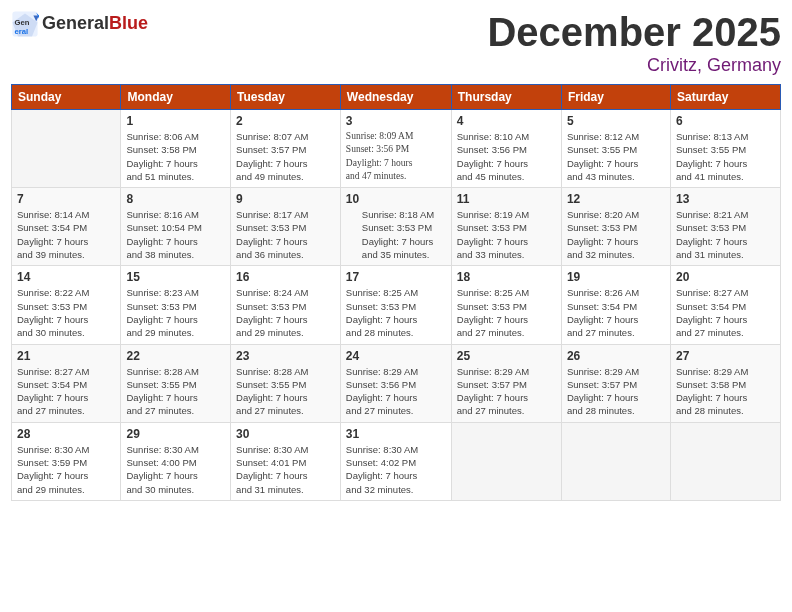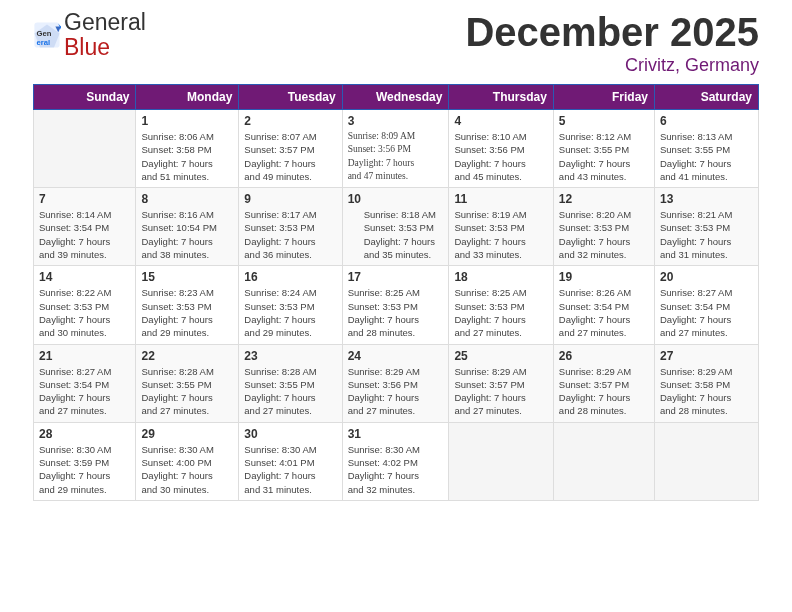--- a/index.html
+++ b/index.html
@@ -7,37 +7,37 @@
       width: 792px;
       height: 612px;
       background: #fff;
       font-family: Arial, sans-serif;
       font-size: 11px;
       overflow: hidden;
     }
     .page {
       width: 792px;
       height: 612px;
-      padding: 10px 33px;
+      padding: 10px 11px;
     }
     .header {
       display: flex;
       justify-content: space-between;
       align-items: flex-start;
       margin-bottom: 8px;
     }
     .logo {
       display: flex;
       align-items: center;
     }
     .logo-text {
       display: flex;
-      flex-direction: column;
-      font-size: 23px;
-      font-weight: normal;
+      flex-direction: row;
+      font-size: 18px;
+      font-weight: bold;
       line-height: 1.1;
     }
     .logo-general { color: #333; }
     .logo-blue { color: #b91c1c; }
     .logo-icon {
       width: 28px;
       height: 28px;
       margin-right: 3px;
     }
     .title-area {
@@ -51,23 +51,23 @@
     .location {
       font-size: 18px;
       color: #701a75;
     }
     .calendar {
       width: 100%;
       border-collapse: collapse;
       border: 1px solid #ccc;
     }
     .calendar th {
-      background: #701a75;
+      background: #c2410c;
       color: #fff;
-      text-align: right;
+      text-align: left;
       padding: 5px 6px;
       font-size: 12px;
       border: 1px solid #2a5ab4;
     }
     .calendar td {
       border: 1px solid #ddd;
       vertical-align: top;
       padding: 4px 5px;
       width: 113px;
       min-height: 80px;

